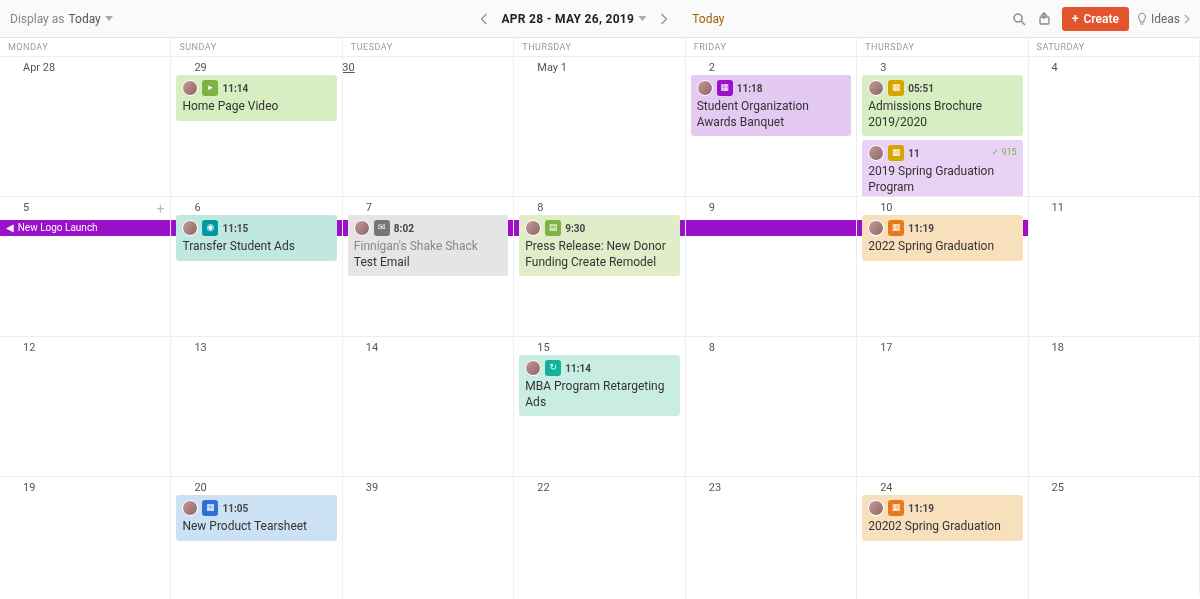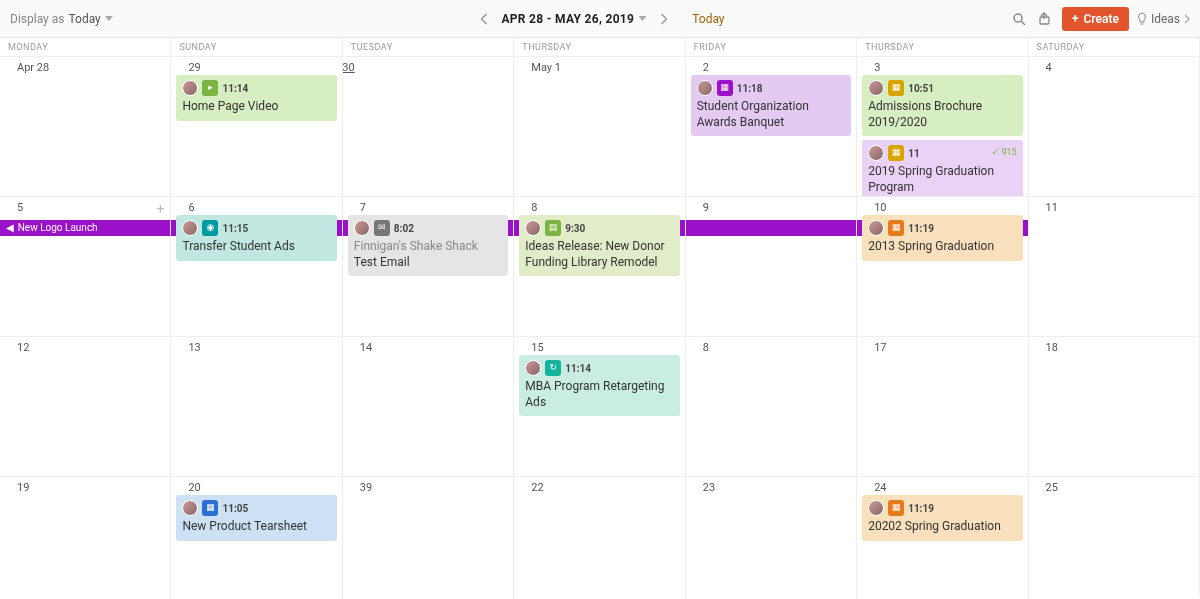--- a/index.html
+++ b/index.html
@@ -20,21 +20,21 @@
   .today-link { color: #a16207; cursor: pointer; margin-left: 12px; }
   .icon-btn { width: 18px; height: 18px; color: #777; cursor: pointer; display: inline-flex; align-items: center; justify-content: center; }
   .create-btn { background: #e2542b; color: #fff; border-radius: 3px; padding: 5px 10px; display: flex; align-items: center; gap: 5px; font-weight: 600; font-size: 12px; cursor: pointer; }
   .ideas-btn { color: #666; display: flex; align-items: center; gap: 4px; cursor: pointer; }
 
   .day-headers { display: grid; grid-template-columns: repeat(7, 1fr); background: #fff; border-bottom: 1px solid #eee; }
   .day-headers div { font-size: 9px; letter-spacing: .5px; color: #9a9a9a; padding: 4px 8px; border-right: 1px solid #f0f0f0; }
 
   .grid { display: grid; grid-template-columns: repeat(7, 1fr); grid-template-rows: 140px 140px 140px 140px; background: #fff; position: relative; }
   .cell { border-right: 1px solid #eee; border-bottom: 1px solid #eee; position: relative; font-size: 11px; color: #444; overflow: hidden; }
-  .date-num { position: absolute; top: 4px; left: 17px; font-size: 11px; color: #555; }
+  .date-num { position: absolute; top: 4px; left: 23px; font-size: 11px; color: #555; }
   .add-plus { position: absolute; top: 4px; right: 6px; color: #bbb; font-size: 14px; cursor: pointer; }
 
   .event { margin: 18px 5px 0 5px; border-radius: 3px; padding: 5px 6px 6px 6px; font-size: 10px; line-height: 1.3; color: #333; }
   .event.second { margin-top: 4px; }
   .event-head { display: flex; align-items: center; gap: 4px; margin-bottom: 3px; flex-wrap: wrap; }
   .avatar { width: 16px; height: 16px; border-radius: 50%; background: linear-gradient(135deg,#c99 0%,#866 100%); flex-shrink: 0; border: 1px solid #fff; }
   .type-badge { width: 16px; height: 16px; border-radius: 3px; display: flex; align-items: center; justify-content: center; font-size: 9px; color: #fff; flex-shrink: 0; }
   .time { font-weight: 700; font-size: 10px; color: #444; }
   .evt-title { font-size: 12px; color: #333; }
   .check { color: #7cb342; font-size: 9px; margin-left: auto; }
@@ -163,21 +163,21 @@
         </div>
         <div class="evt-title">Student Organization Awards Banquet</div>
       </div>
     </div>
     <div class="cell">
       <span class="date-num">3</span>
       <div class="event bg-green">
         <div class="event-head">
           <span class="avatar"></span>
           <span class="type-badge" style="background:#d8a400;">▦</span>
-          <span class="time">10:51</span>
+          <span class="time">05:51</span>
         </div>
         <div class="evt-title">Admissions Brochure 2019/2020</div>
       </div>
       <div class="event bg-lpurp second">
         <div class="event-head">
           <span class="avatar"></span>
           <span class="type-badge" style="background:#d8a400;">▦</span>
           <span class="time">11</span>
           <span class="check">✓ <span>915</span></span>
         </div>
@@ -216,35 +216,35 @@
       </div>
     </div>
     <div class="cell">
       <span class="date-num">8</span>
       <div class="event bg-lgreen">
         <div class="event-head">
           <span class="avatar"></span>
           <span class="type-badge" style="background:#7cb342;">▤</span>
           <span class="time">9:30</span>
         </div>
-        <div class="evt-title">Ideas Release: New Donor Funding Library Remodel</div>
+        <div class="evt-title">Press Release: New Donor Funding Create Remodel</div>
       </div>
     </div>
     <div class="cell">
         <span class="date-num">9</span>
       </div>
     <div class="cell">
       <span class="date-num">10</span>
       <div class="event bg-orange">
         <div class="event-head">
           <span class="avatar"></span>
           <span class="type-badge" style="background:#e87a1a;">▦</span>
           <span class="time">11:19</span>
         </div>
-        <div class="evt-title">2013 Spring Graduation</div>
+        <div class="evt-title">2022 Spring Graduation</div>
       </div>
     </div>
     <div class="cell">
         <span class="date-num">11</span>
       </div>
 
     <div class="cell">
         <span class="date-num">12</span>
       </div>
     <div class="cell">

